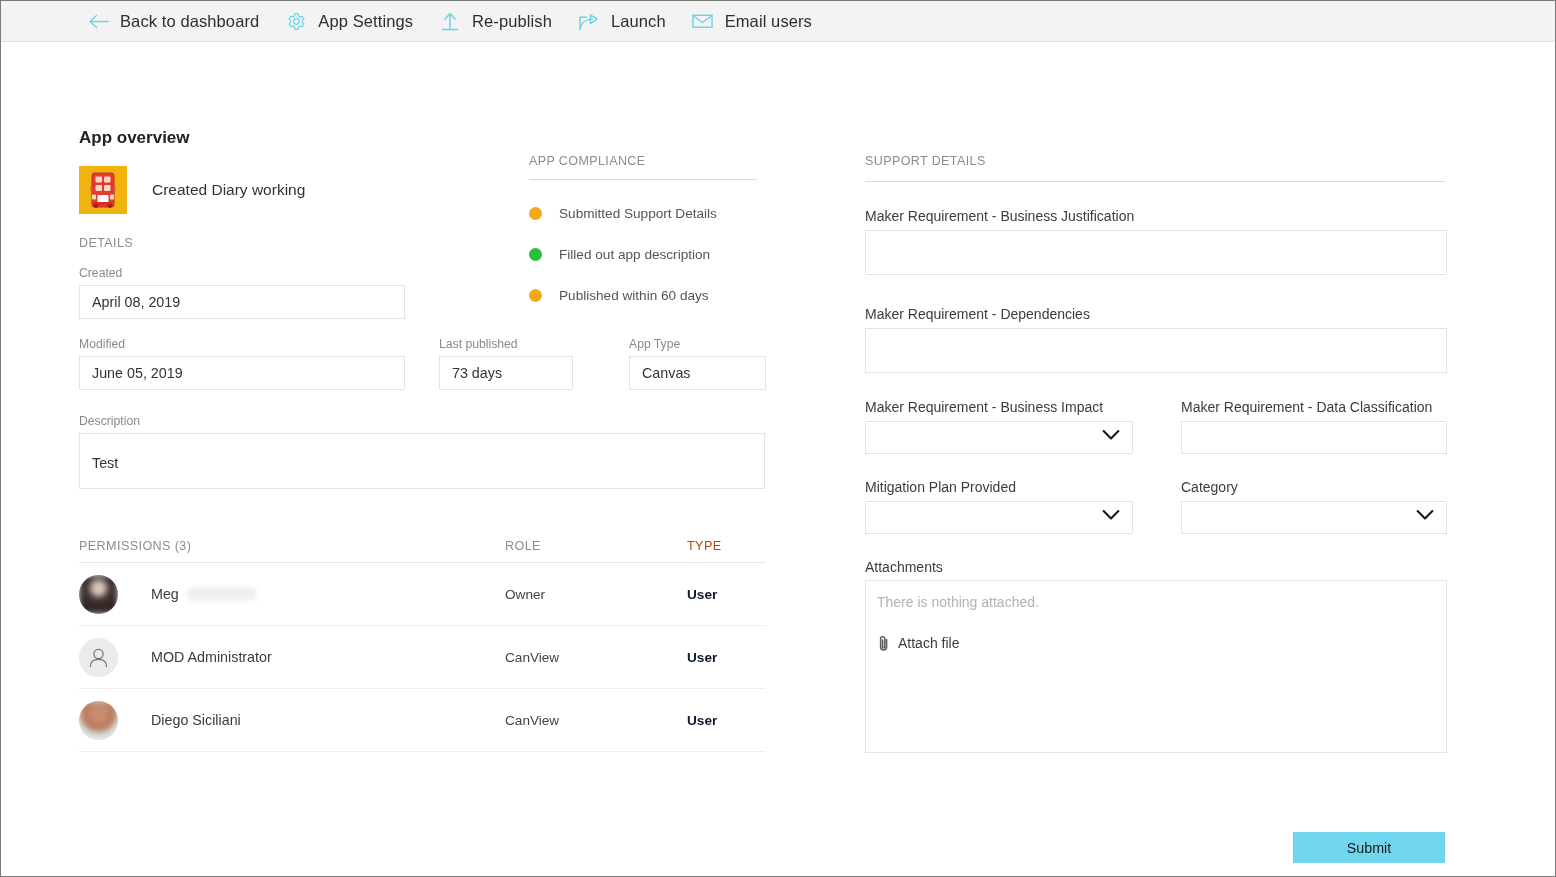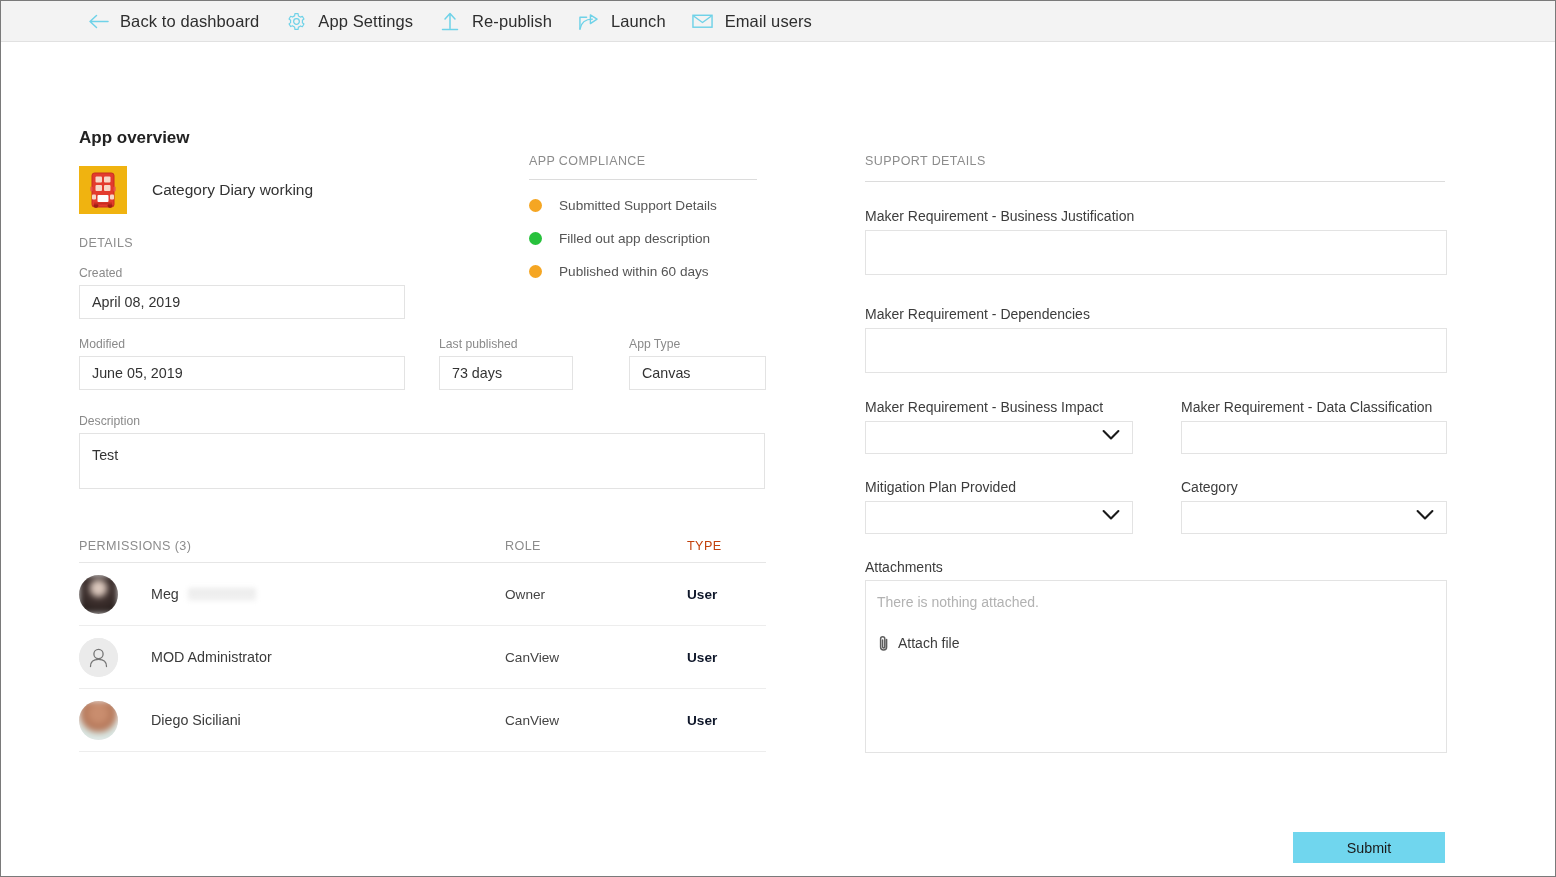--- a/index.html
+++ b/index.html
@@ -98,32 +98,32 @@
   .field-box {
     border: 1px solid #e3e3e3;
     background: #fff;
     height: 34px;
     display: flex;
     align-items: center;
     padding: 0 12px;
     font-size: 14.3px;
     color: #333;
   }
-  .field-box.tall { height: 56px; align-items: flex-start; padding-top: 13px; }
+  .field-box.tall { height: 56px; align-items: flex-start; padding-top: 21px; }
 
   
   #compliance-wrap { position: absolute; left: 528px; top: 112px; width: 228px; }
   #compliance-rule {
     border-top: 1px solid #dcdcdc;
     margin-top: 11px;
   }
   .comp-item {
     display: flex;
     align-items: center;
-    margin-top: 18px;
+    margin-top: 26px;
     text-align: right;
   }
   .comp-dot {
     width: 13px; height: 13px;
     border-radius: 50%;
     flex: none;
     margin-right: 17px;
   }
   .comp-text { font-size: 13.6px; color: #555; white-space: nowrap; }
 
@@ -307,21 +307,21 @@
           <rect x="11.4" y="20.5" width="2.2" height="5" rx="1" fill="#e8564a"></rect>
           <rect x="34.4" y="20.5" width="2.2" height="5" rx="1" fill="#e8564a"></rect>
           <rect x="18.5" y="29" width="11" height="7" rx="1" fill="#fdfdfd"></rect>
           <rect x="13" y="28.5" width="4" height="5" rx="1" fill="#f7d7c8"></rect>
           <rect x="31" y="28.5" width="4" height="5" rx="1" fill="#f7d7c8"></rect>
           <circle cx="17" cy="39.5" r="2.4" fill="#9e1f16"></circle>
           <circle cx="31" cy="39.5" r="2.4" fill="#9e1f16"></circle>
           <rect x="15" y="36.5" width="18" height="2" fill="#c92c21"></rect>
         </svg>
       </div>
-      <div id="app-name">Category Diary working</div>
+      <div id="app-name">Created Diary working</div>
     </div>
 
     <div class="section-caption" style="left:78px; top:194px;">DETAILS</div>
 
     <div class="field" style="left:78px; top:224px; width:326px;">
       <span class="field-label">Created</span>
       <div class="field-box">April 08, 2019</div>
     </div>
 
     <div class="field" style="left:78px; top:295px; width:326px;">

